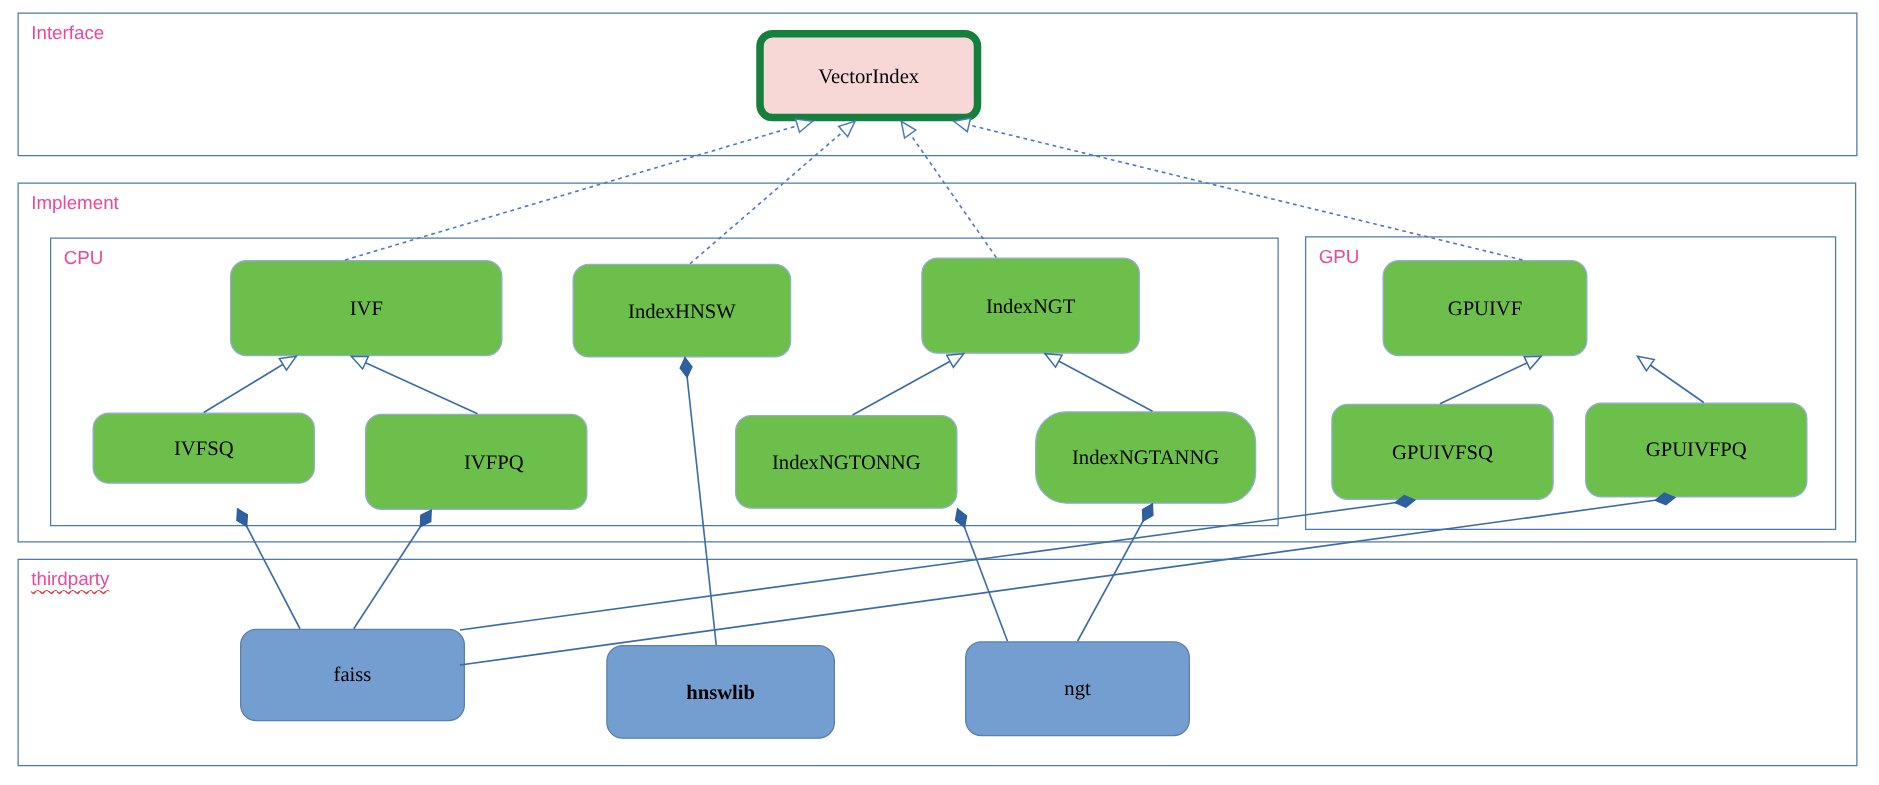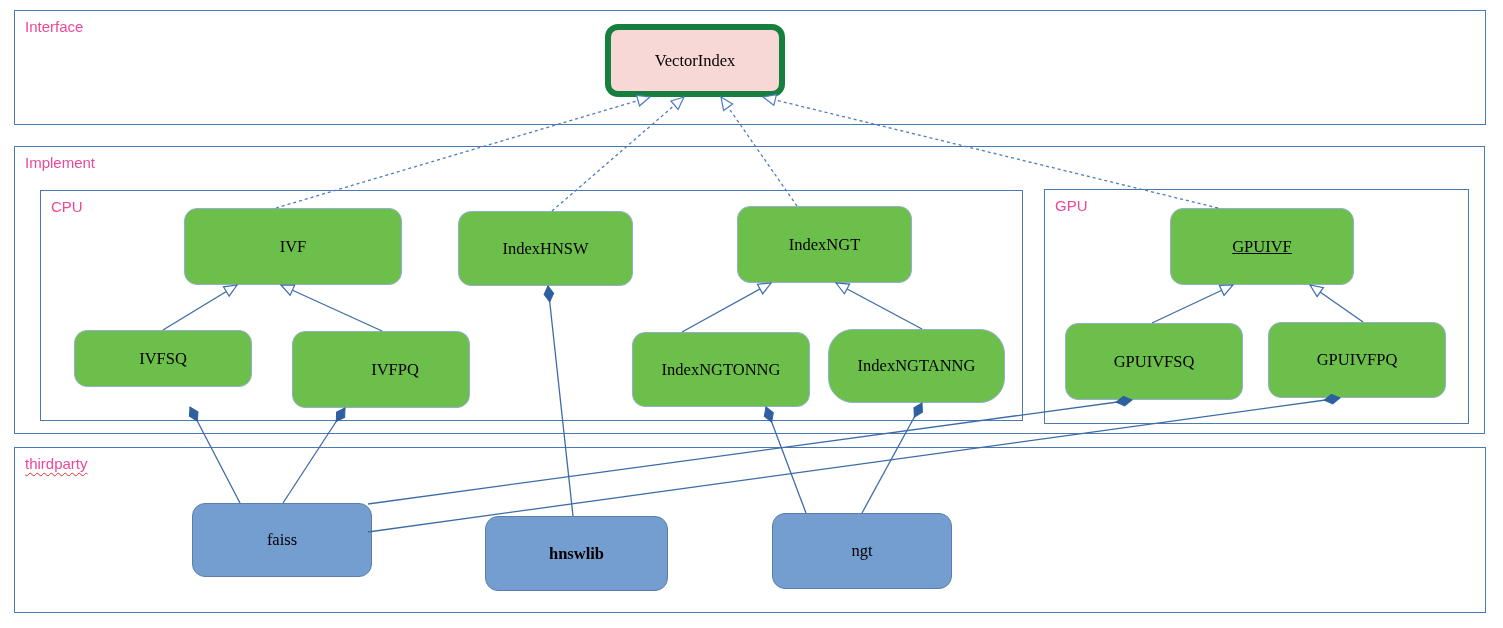--- a/index.html
+++ b/index.html
@@ -49,27 +49,27 @@
       </div>
       <div class="node impl" style="left: 705px; top: 206px; width: 175px; height: 77px; margin-left: 32px;">
         <span>IndexNGT</span>
       </div>
       <div class="node impl" style="left: 74px; top: 330px; width: 178px; height: 57px;">
         <span>IVFSQ</span>
       </div>
       <div class="node impl" style="left: 292px; top: 331px; width: 178px; height: 77px; padding-left: 28px;">
         <span>IVFPQ</span>
       </div>
-      <div class="node impl" style="left: 632px; top: 332px; width: 178px; height: 75px;">
+      <div class="node impl" style="left: 588px; top: 332px; width: 178px; height: 75px;">
         <span>IndexNGTONNG</span>
       </div>
       <div class="node impl" style="left: 828px; top: 329px; width: 177px; height: 74px; border-radius: 25px;">
         <span>IndexNGTANNG</span>
       </div>
-      <div class="node impl" style="left: 1170px; top: 208px; width: 184px; height: 77px; text-decoration: underline;">
+      <div class="node impl" style="left: 1106px; top: 208px; width: 164px; height: 77px;">
         <span>GPUIVF</span>
       </div>
       <div class="node impl" style="left: 1065px; top: 323px; width: 178px; height: 77px;">
         <span>GPUIVFSQ</span>
       </div>
       <div class="node impl" style="left: 1268px; top: 322px; width: 178px; height: 76px;">
         <span>GPUIVFPQ</span>
       </div>
       <div class="node lib" style="left: 192px; top: 503px; width: 180px; height: 74px;">
         <span>faiss</span>

